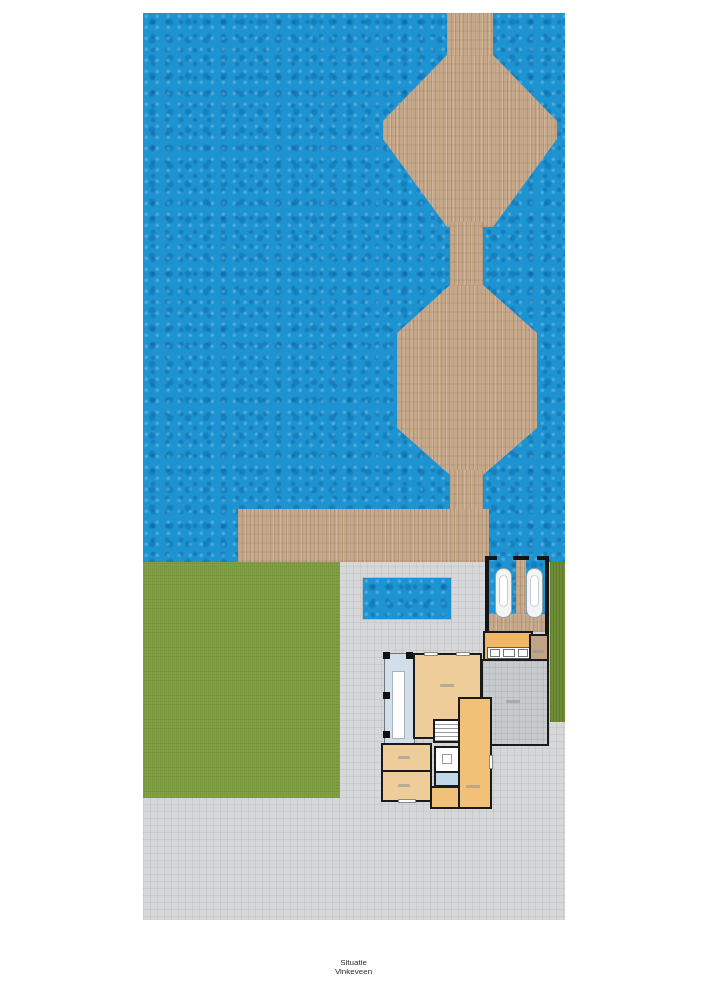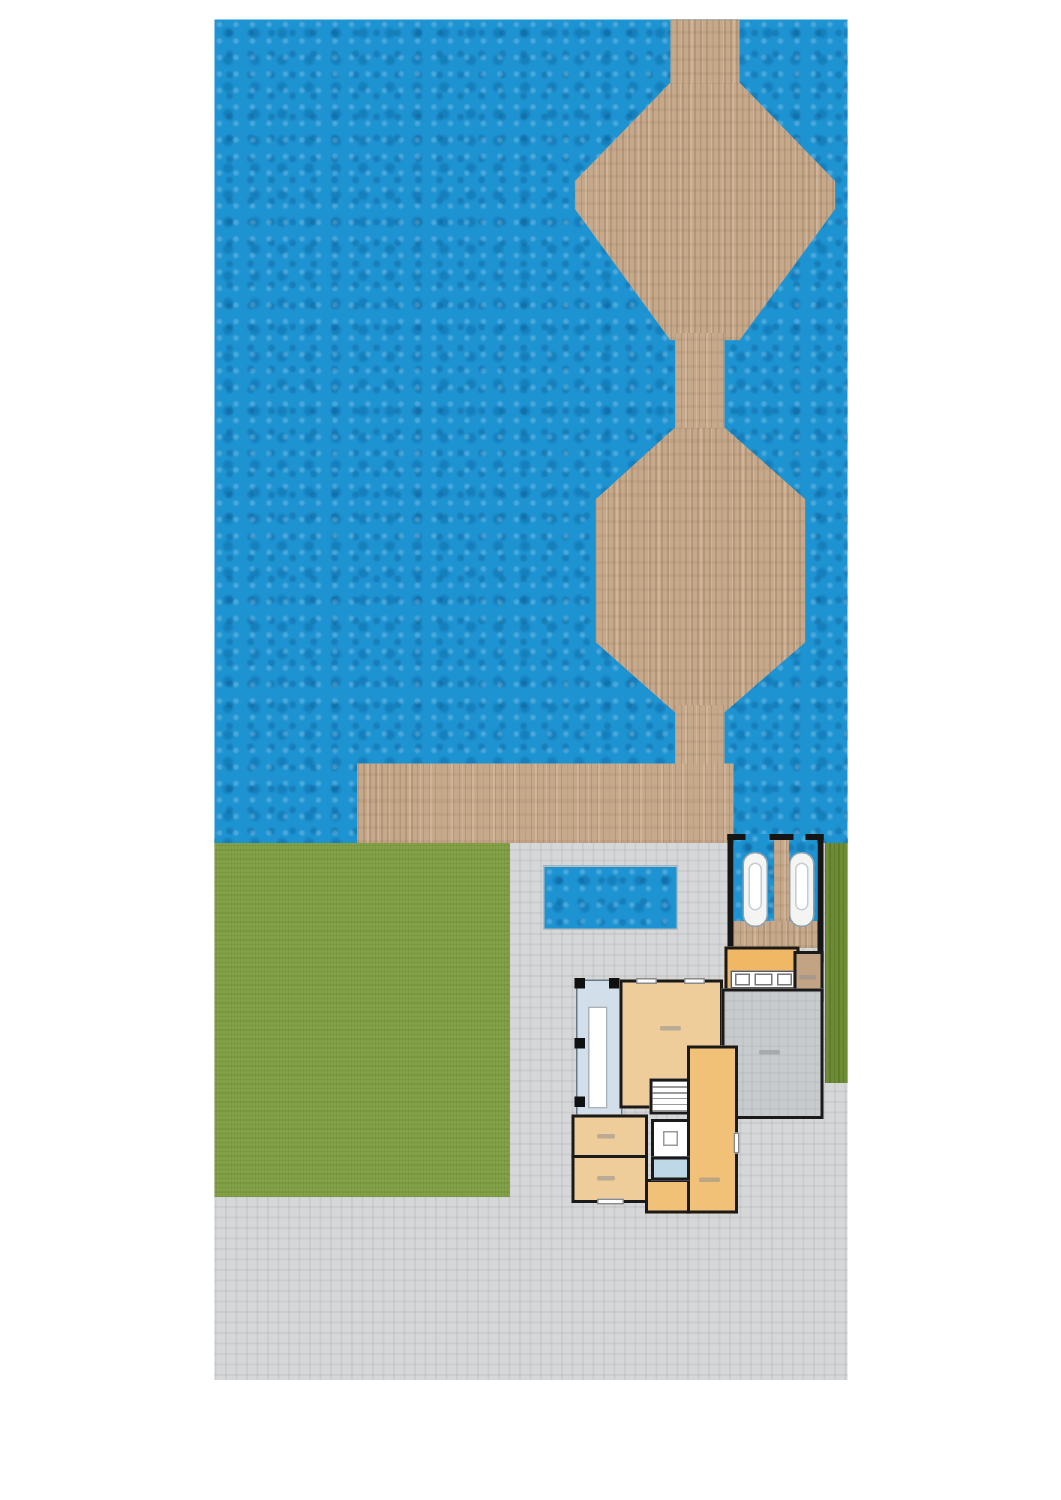--- a/index.html
+++ b/index.html
@@ -137,15 +137,17 @@
   <div class="lbl" style="left:398px;top:756px;width:12px;"></div>
   <div class="abs room" style="left:381px;top:770px;width:51px;height:32px;background:#eecd9a;"></div>
   <div class="lbl" style="left:398px;top:784px;width:12px;"></div>
   <div class="win" style="left:398px;top:799px;width:18px;height:4px;"></div>
 
   <div class="abs room" style="left:434px;top:746px;width:26px;height:27px;background:#ffffff;"></div>
   <div class="fixture" style="left:442px;top:754px;width:10px;height:10px;border-color:#9a9a9a;"></div>
   <div class="abs room" style="left:434px;top:771px;width:26px;height:16px;background:#bfd8e7;"></div>
 
   <div id="caption">
+    <div>Situatie</div>
+    <div>Vinkeveen</div>
   </div>
 
 </div>
 
 </body></html>

